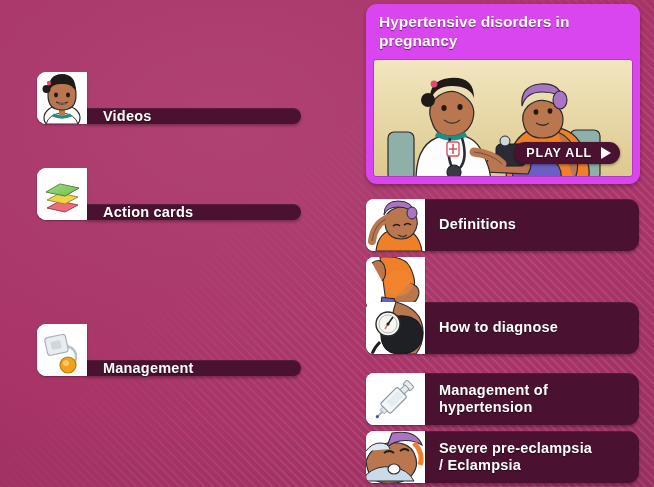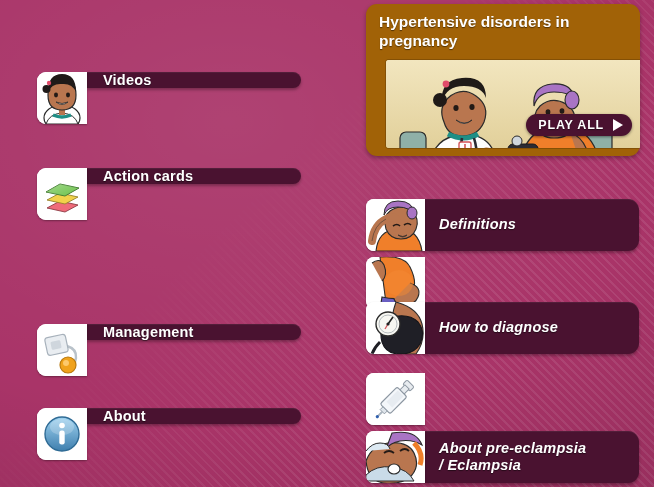--- a/index.html
+++ b/index.html
@@ -21,21 +21,21 @@
   }
   #bg .vig{
     position:absolute;inset:0;
     background:radial-gradient(120% 110% at 35% 25%, rgba(255,255,255,.07), rgba(0,0,0,0) 55%, rgba(0,0,0,.14) 100%);
   }
 
   
   #left{position:absolute;left:0;top:0;width:352px;height:487px;}
   .lrow{
     position:absolute;left:37px;width:264px;height:52px;
-    display:flex;align-items:flex-start;
+    display:flex;align-items:flex-end;
   }
   .lrow .thumb{
     width:50px;height:52px;flex:0 0 50px;
     background:#fff;border-radius:9px 0 0 9px;
     position:relative;overflow:hidden;
     box-shadow:0 1px 2px rgba(0,0,0,.35);
   }
   .lrow .bar{
     flex:1;background:#4a1230;border-radius:0 11px 11px 0;
     display:flex;align-items:center;
@@ -45,32 +45,32 @@
     color:#fff;font-size:14.5px;font-weight:bold;
     letter-spacing:.2px;padding-left:16px;
     text-shadow:0 1px 1px rgba(0,0,0,.5);
     font-family:"Liberation Sans", sans-serif;
   }
 
   
   #right{position:absolute;left:362px;top:0;width:292px;height:487px;}
   #herocard{
     position:absolute;left:4px;top:4px;width:274px;
-    background:#a16207;border-radius:11px;
+    background:#d946ef;border-radius:11px;
     box-shadow:0 2px 4px rgba(0,0,0,.32);
     overflow:hidden;
   }
   #herotitle{
     color:#fff;font-size:15.5px;font-weight:bold;line-height:1.22;
     padding:9px 12px 9px 13px;
     text-shadow:0 1px 1px rgba(0,0,0,.5);
     font-family:"Liberation Sans", sans-serif;
   }
   #heroimgwrap{
-    position:relative;width:258px;height:88px;margin:0 8px 8px 20px;
+    position:relative;width:258px;height:116px;margin:0 8px 8px 8px;
     border-radius:3px;overflow:hidden;
     background:linear-gradient(180deg,#efe2b8,#e8d9a8 55%,#dcc88d);
     box-shadow:0 0 0 1px rgba(0,0,0,.18);
   }
   #playall{
     position:absolute;right:12px;bottom:12px;
     background:#4a1230;border-radius:13px;
     padding:4px 9px 4px 12px;
     display:flex;align-items:center;gap:9px;
     box-shadow:0 1px 3px rgba(0,0,0,.45);
@@ -92,21 +92,20 @@
   .rrow .thumb{
     width:59px;height:52px;flex:0 0 59px;
     background:#fff;border-radius:8px 0 0 8px;
     position:relative;overflow:hidden;
     box-shadow:0 1px 2px rgba(0,0,0,.35);
   }
   .rrow .bar{
     flex:1;background:#4a1230;border-radius:0 11px 11px 0;
     display:flex;align-items:center;
     box-shadow:0 2px 3px rgba(0,0,0,.3), inset 0 1px 0 rgba(255,255,255,.05);
-    font-style:italic;
   }
   .rrow .bar .lbl{
     color:#fff;font-size:14.5px;font-weight:bold;line-height:1.18;
     letter-spacing:.2px;padding-left:14px;padding-right:8px;
     text-shadow:0 1px 1px rgba(0,0,0,.5);
     font-family:"Liberation Sans", sans-serif;
     white-space:pre-line;
   }
   svg{display:block;}
 </style>
@@ -174,40 +173,20 @@
         <rect x="14" y="17" width="10" height="8" rx="1.5" fill="#cfd6dd" transform="rotate(-12 19 21)"></rect>
         <circle cx="31" cy="41" r="8" fill="#f0a21c" stroke="#b97a10" stroke-width="1.2"></circle>
         <circle cx="29" cy="39" r="3" fill="#ffd07a" opacity=".85"></circle>
       </svg>
     </div>
     <div class="bar">
       <span class="lbl">Management</span>
     </div>
   </div>
 
-  <div class="lrow" style="top:408px">
-    <div class="thumb">
-      <svg viewBox="0 0 50 52" width="50" height="52">
-        <rect width="50" height="52" fill="#fff"></rect>
-        <defs>
-            <linearGradient id="ib" x1="0" y1="0" x2="0" y2="1">
-          <stop offset="0" stop-color="#9fd2f0"></stop>
-              <stop offset="1" stop-color="#3f7fae"></stop>
-        </linearGradient>
-          </defs>
-        <circle cx="25" cy="26" r="17" fill="url(#ib)" stroke="#2f6b95" stroke-width="1.4"></circle>
-        <ellipse cx="25" cy="19" rx="12" ry="8" fill="#fff" opacity=".22"></ellipse>
-        <circle cx="25" cy="17.5" r="2.8" fill="#fff"></circle>
-        <rect x="22.3" y="22.5" width="5.4" height="14" rx="2.2" fill="#fff"></rect>
-      </svg>
-    </div>
-    <div class="bar">
-      <span class="lbl">About</span>
-    </div>
-  </div>
 </div>
 
 <div id="right">
 
   <div id="herocard">
     <div id="herotitle">Hypertensive disorders in pregnancy</div>
     <div id="heroimgwrap">
       <svg viewBox="0 0 258 120" width="258" height="120">
         <defs>
           <linearGradient id="hbg" x1="0" y1="0" x2="0" y2="1">
@@ -320,34 +299,38 @@
           <rect x="24" y="4" width="10" height="6" rx="1.5" fill="#e7ebef" stroke="#8e98a3" stroke-width="1"></rect>
           <rect x="26" y="9" width="6" height="8" fill="#e7ebef" stroke="#8e98a3" stroke-width="1"></rect>
           <rect x="22" y="16" width="14" height="24" rx="2" fill="#f4f7fa" stroke="#8e98a3" stroke-width="1.2"></rect>
           <rect x="25" y="18" width="8" height="16" fill="#e3e9ef" opacity=".8"></rect>
           <rect x="26" y="40" width="6" height="4" fill="#dfe5eb" stroke="#8e98a3" stroke-width=".9"></rect>
           <rect x="28" y="44" width="2" height="8" fill="#aab4be"></rect>
           <circle cx="29" cy="51" r="1.6" fill="#2f5fae"></circle>
         </g>
       </svg>
     </div>
+    <div class="bar">
+      <span class="lbl">Management of
+hypertension</span>
+    </div>
   </div>
 
   <div class="rrow" style="top:431px">
     <div class="thumb">
       <svg viewBox="0 0 59 52" width="59" height="52">
         <rect width="59" height="52" fill="#fff"></rect>
         <path d="M0 30 q6-16 22-18 q20-2 26 10 q6 12-2 22 q-10 10-28 8 q-16-2-18-22z" fill="#b9764f" stroke="#2b2b2b" stroke-width="1.2"></path>
         <path d="M26 2 q24-4 30 12 q-10-6-22-4 q-10 2-14 8z" fill="#a974c4" stroke="#2b2b2b" stroke-width="1.1"></path>
         <path d="M0 44 q10-10 26-8 q16 2 22 14 l-48 0z" fill="#c9dbe8" stroke="#2b2b2b" stroke-width="1"></path>
         <path d="M0 20 q6-8 14-8 q8 0 10 6" fill="#dce9f2" stroke="#2b2b2b" stroke-width="1"></path>
         <path d="M18 22 q5-4 10 0" stroke="#231a16" stroke-width="1.8" fill="none"></path>
         <path d="M34 20 q5-4 9 0" stroke="#231a16" stroke-width="1.8" fill="none"></path>
         <ellipse cx="28" cy="38" rx="6" ry="5" fill="#fff" stroke="#2b2b2b" stroke-width="1.2"></ellipse>
         <path d="M48 12 q10 10 6 22" stroke="#f07f2a" stroke-width="5" fill="none"></path>
       </svg>
     </div>
     <div class="bar">
-      <span class="lbl">About pre-eclampsia
+      <span class="lbl">Severe pre-eclampsia
 / Eclampsia</span>
     </div>
   </div>
 </div>
 
 </body></html>

